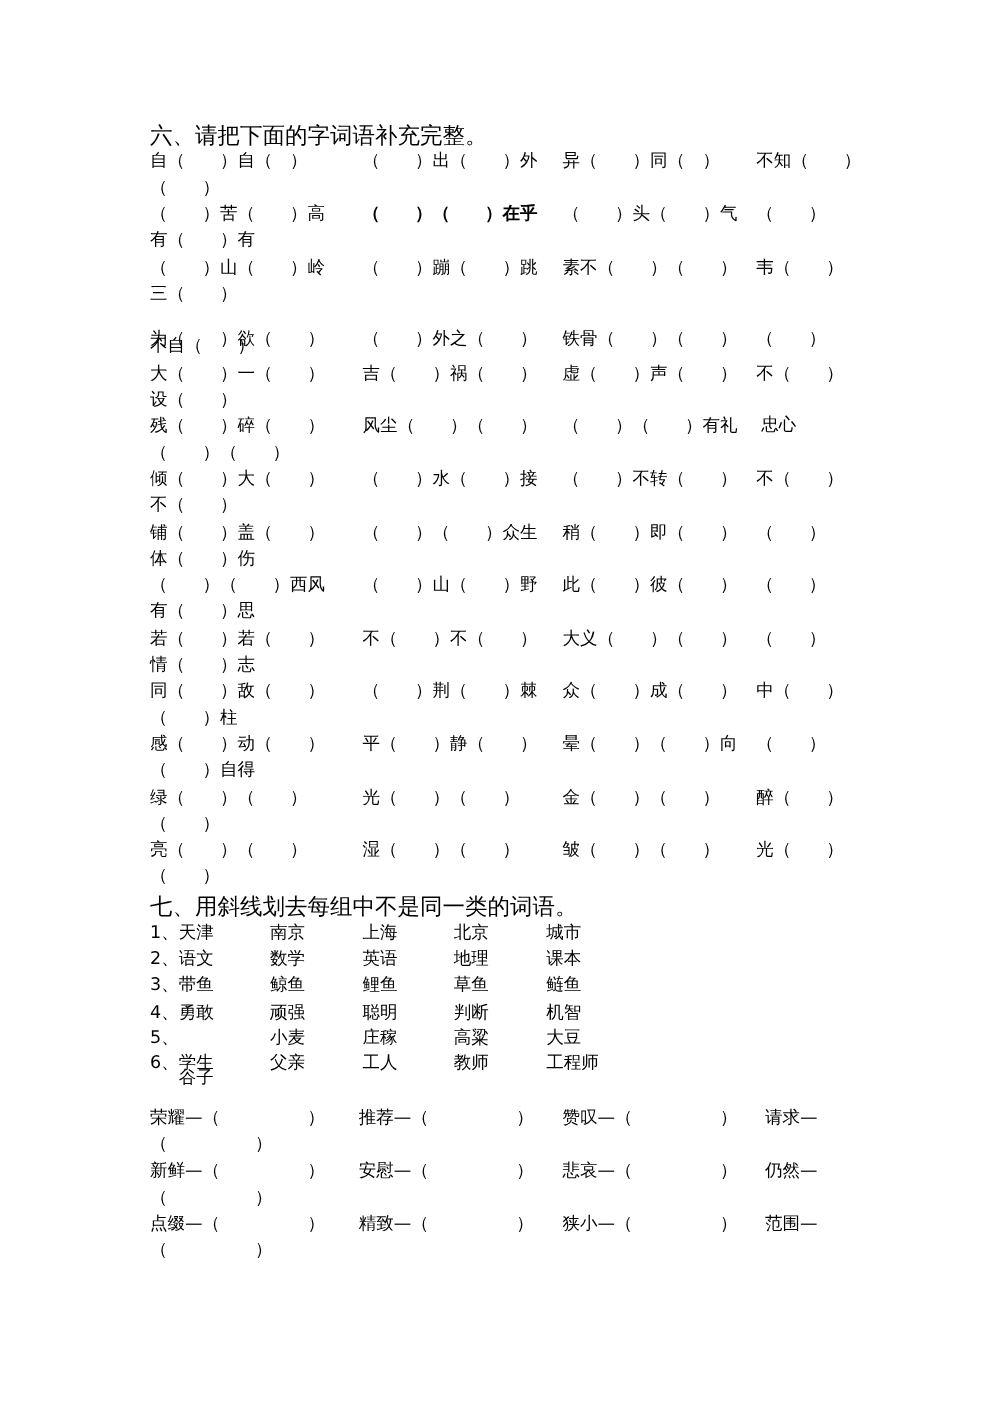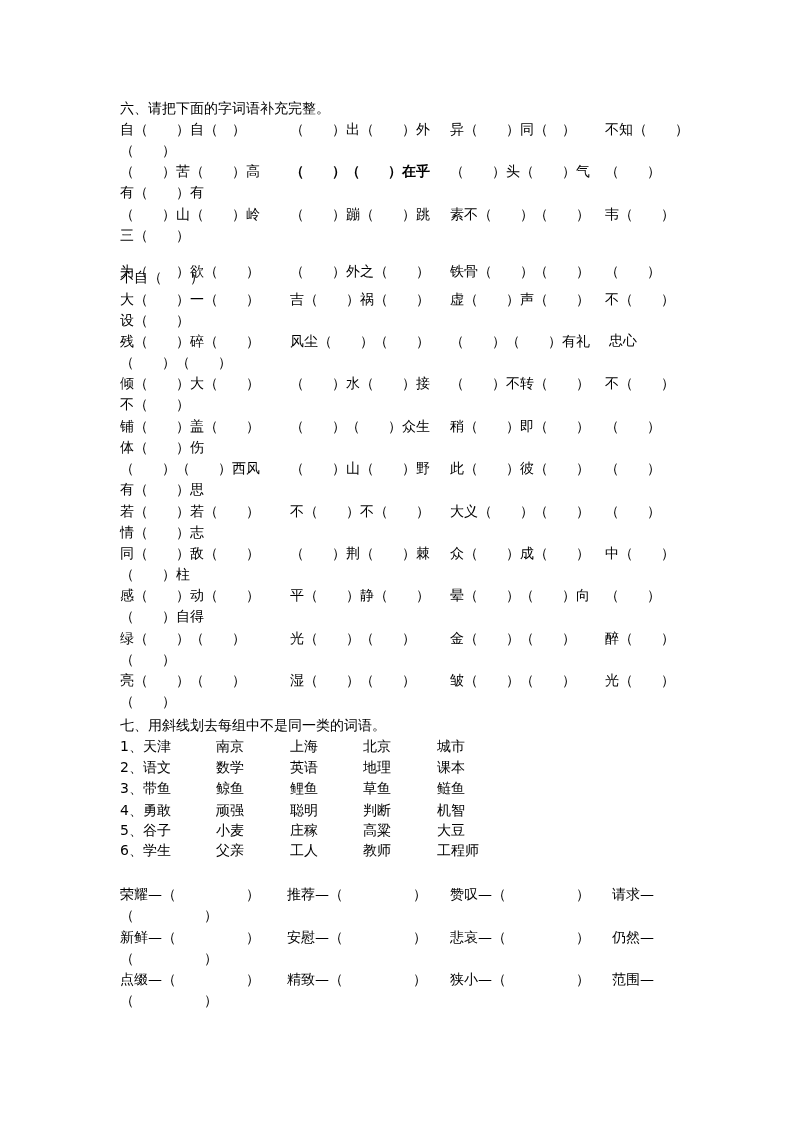--- a/index.html
+++ b/index.html
@@ -1,21 +1,21 @@
 <!DOCTYPE html>
 <html><head>
 <meta charset="utf-8">
 <style>
   html, body { margin: 0; padding: 0; background: #ffffff; }
   body { width: 794px; height: 1123px; position: relative; overflow: hidden;
          font-family: "DejaVu Sans", "Liberation Sans", sans-serif; color: #000; }
   .page { position: absolute; left: 0; top: 0; width: 794px; height: 1123px; background: #fff; }
   .line { position: absolute; left: 0; height: 21px; width: 794px; font-size: 14px; line-height: 21px; white-space: pre; }
   .seg { position: absolute; top: 0; white-space: pre; }
-  .heading { position: absolute; left: 120px; font-size: 14px; line-height: 21px; white-space: pre; }
+  .heading { position: absolute; left: 120px; font-size: 18px; line-height: 21px; white-space: pre; }
 </style>
 </head>
 <body>
 
 <div class="page">
 
   <div class="heading" style="top:98px">六、请把下面的字词语补充完整。</div>
 
   <div id="s6">
       <div class="line" style="top: 119px;"><span class="seg" style="left: 120px;">自（　　）自（　）</span><span class="seg" style="left: 290px;">（　　）出（　　）外</span><span class="seg" style="left: 450px;">异（　　）同（　）</span><span class="seg" style="left: 605px;">不知（　　）</span></div>
@@ -47,21 +47,21 @@
       <div class="line" style="top: 670.2px;"><span class="seg" style="left: 120px;">亮（　　）（　　）</span><span class="seg" style="left: 290px;">湿（　　）（　　）</span><span class="seg" style="left: 450px;">皱（　　）（　　）</span><span class="seg" style="left: 605px;">光（　　）</span></div>
       <div class="line" style="top: 691.2px;"><span class="seg" style="left: 120px;">（　　）</span></div>
     </div>
 
   <div class="heading" style="top:715px">七、用斜线划去每组中不是同一类的词语。</div>
   <div id="s7">
       <div class="line" style="top: 736px;"><span class="seg" style="left: 120px;">1、</span><span class="seg" style="left: 143px;">天津</span><span class="seg" style="left: 216px;">南京</span><span class="seg" style="left: 290px;">上海</span><span class="seg" style="left: 363px;">北京</span><span class="seg" style="left: 437px;">城市</span></div>
       <div class="line" style="top: 757px;"><span class="seg" style="left: 120px;">2、</span><span class="seg" style="left: 143px;">语文</span><span class="seg" style="left: 216px;">数学</span><span class="seg" style="left: 290px;">英语</span><span class="seg" style="left: 363px;">地理</span><span class="seg" style="left: 437px;">课本</span></div>
       <div class="line" style="top: 778px;"><span class="seg" style="left: 120px;">3、</span><span class="seg" style="left: 143px;">带鱼</span><span class="seg" style="left: 216px;">鲸鱼</span><span class="seg" style="left: 290px;">鲤鱼</span><span class="seg" style="left: 363px;">草鱼</span><span class="seg" style="left: 437px;">鲢鱼</span></div>
       <div class="line" style="top: 800px;"><span class="seg" style="left: 120px;">4、</span><span class="seg" style="left: 143px;">勇敢</span><span class="seg" style="left: 216px;">顽强</span><span class="seg" style="left: 290px;">聪明</span><span class="seg" style="left: 363px;">判断</span><span class="seg" style="left: 437px;">机智</span></div>
-      <div class="line" style="top: 820px;"><span class="seg" style="left: 120px;">5、</span><span class="seg" style="left: 143px;">谷子</span><span class="seg" style="left: 216px;">小麦</span><span class="seg" style="left: 290px;">庄稼</span><span class="seg" style="left: 363px;">高粱</span><span class="seg" style="left: 437px;">大豆</span></div>
+      <div class="line" style="top: 820px;"><span class="seg" style="left: 120px;">5、</span><span class="seg" style="left: 143px; margin-top: 32px;">谷子</span><span class="seg" style="left: 216px;">小麦</span><span class="seg" style="left: 290px;">庄稼</span><span class="seg" style="left: 363px;">高粱</span><span class="seg" style="left: 437px;">大豆</span></div>
       <div class="line" style="top: 840px;"><span class="seg" style="left: 120px;">6、</span><span class="seg" style="left: 143px;">学生</span><span class="seg" style="left: 216px;">父亲</span><span class="seg" style="left: 290px;">工人</span><span class="seg" style="left: 363px;">教师</span><span class="seg" style="left: 437px;">工程师</span></div>
     </div>
 
   <div id="s8">
       <div class="line" style="top: 884px;"><span class="seg" style="left: 120px;">荣耀—（　　　　　）</span><span class="seg" style="left: 287px;">推荐—（　　　　　）</span><span class="seg" style="left: 450px;">赞叹—（　　　　　）</span><span class="seg" style="left: 612px;">请求—</span></div>
       <div class="line" style="top: 905px;"><span class="seg" style="left: 120px;">（　　　　　）</span></div>
       <div class="line" style="top: 926.5px;"><span class="seg" style="left: 120px;">新鲜—（　　　　　）</span><span class="seg" style="left: 287px;">安慰—（　　　　　）</span><span class="seg" style="left: 450px;">悲哀—（　　　　　）</span><span class="seg" style="left: 612px;">仍然—</span></div>
       <div class="line" style="top: 947.5px;"><span class="seg" style="left: 120px;">（　　　　　）</span></div>
       <div class="line" style="top: 969px;"><span class="seg" style="left: 120px;">点缀—（　　　　　）</span><span class="seg" style="left: 287px;">精致—（　　　　　）</span><span class="seg" style="left: 450px;">狭小—（　　　　　）</span><span class="seg" style="left: 612px;">范围—</span></div>
       <div class="line" style="top: 990px;"><span class="seg" style="left: 120px;">（　　　　　）</span></div>

